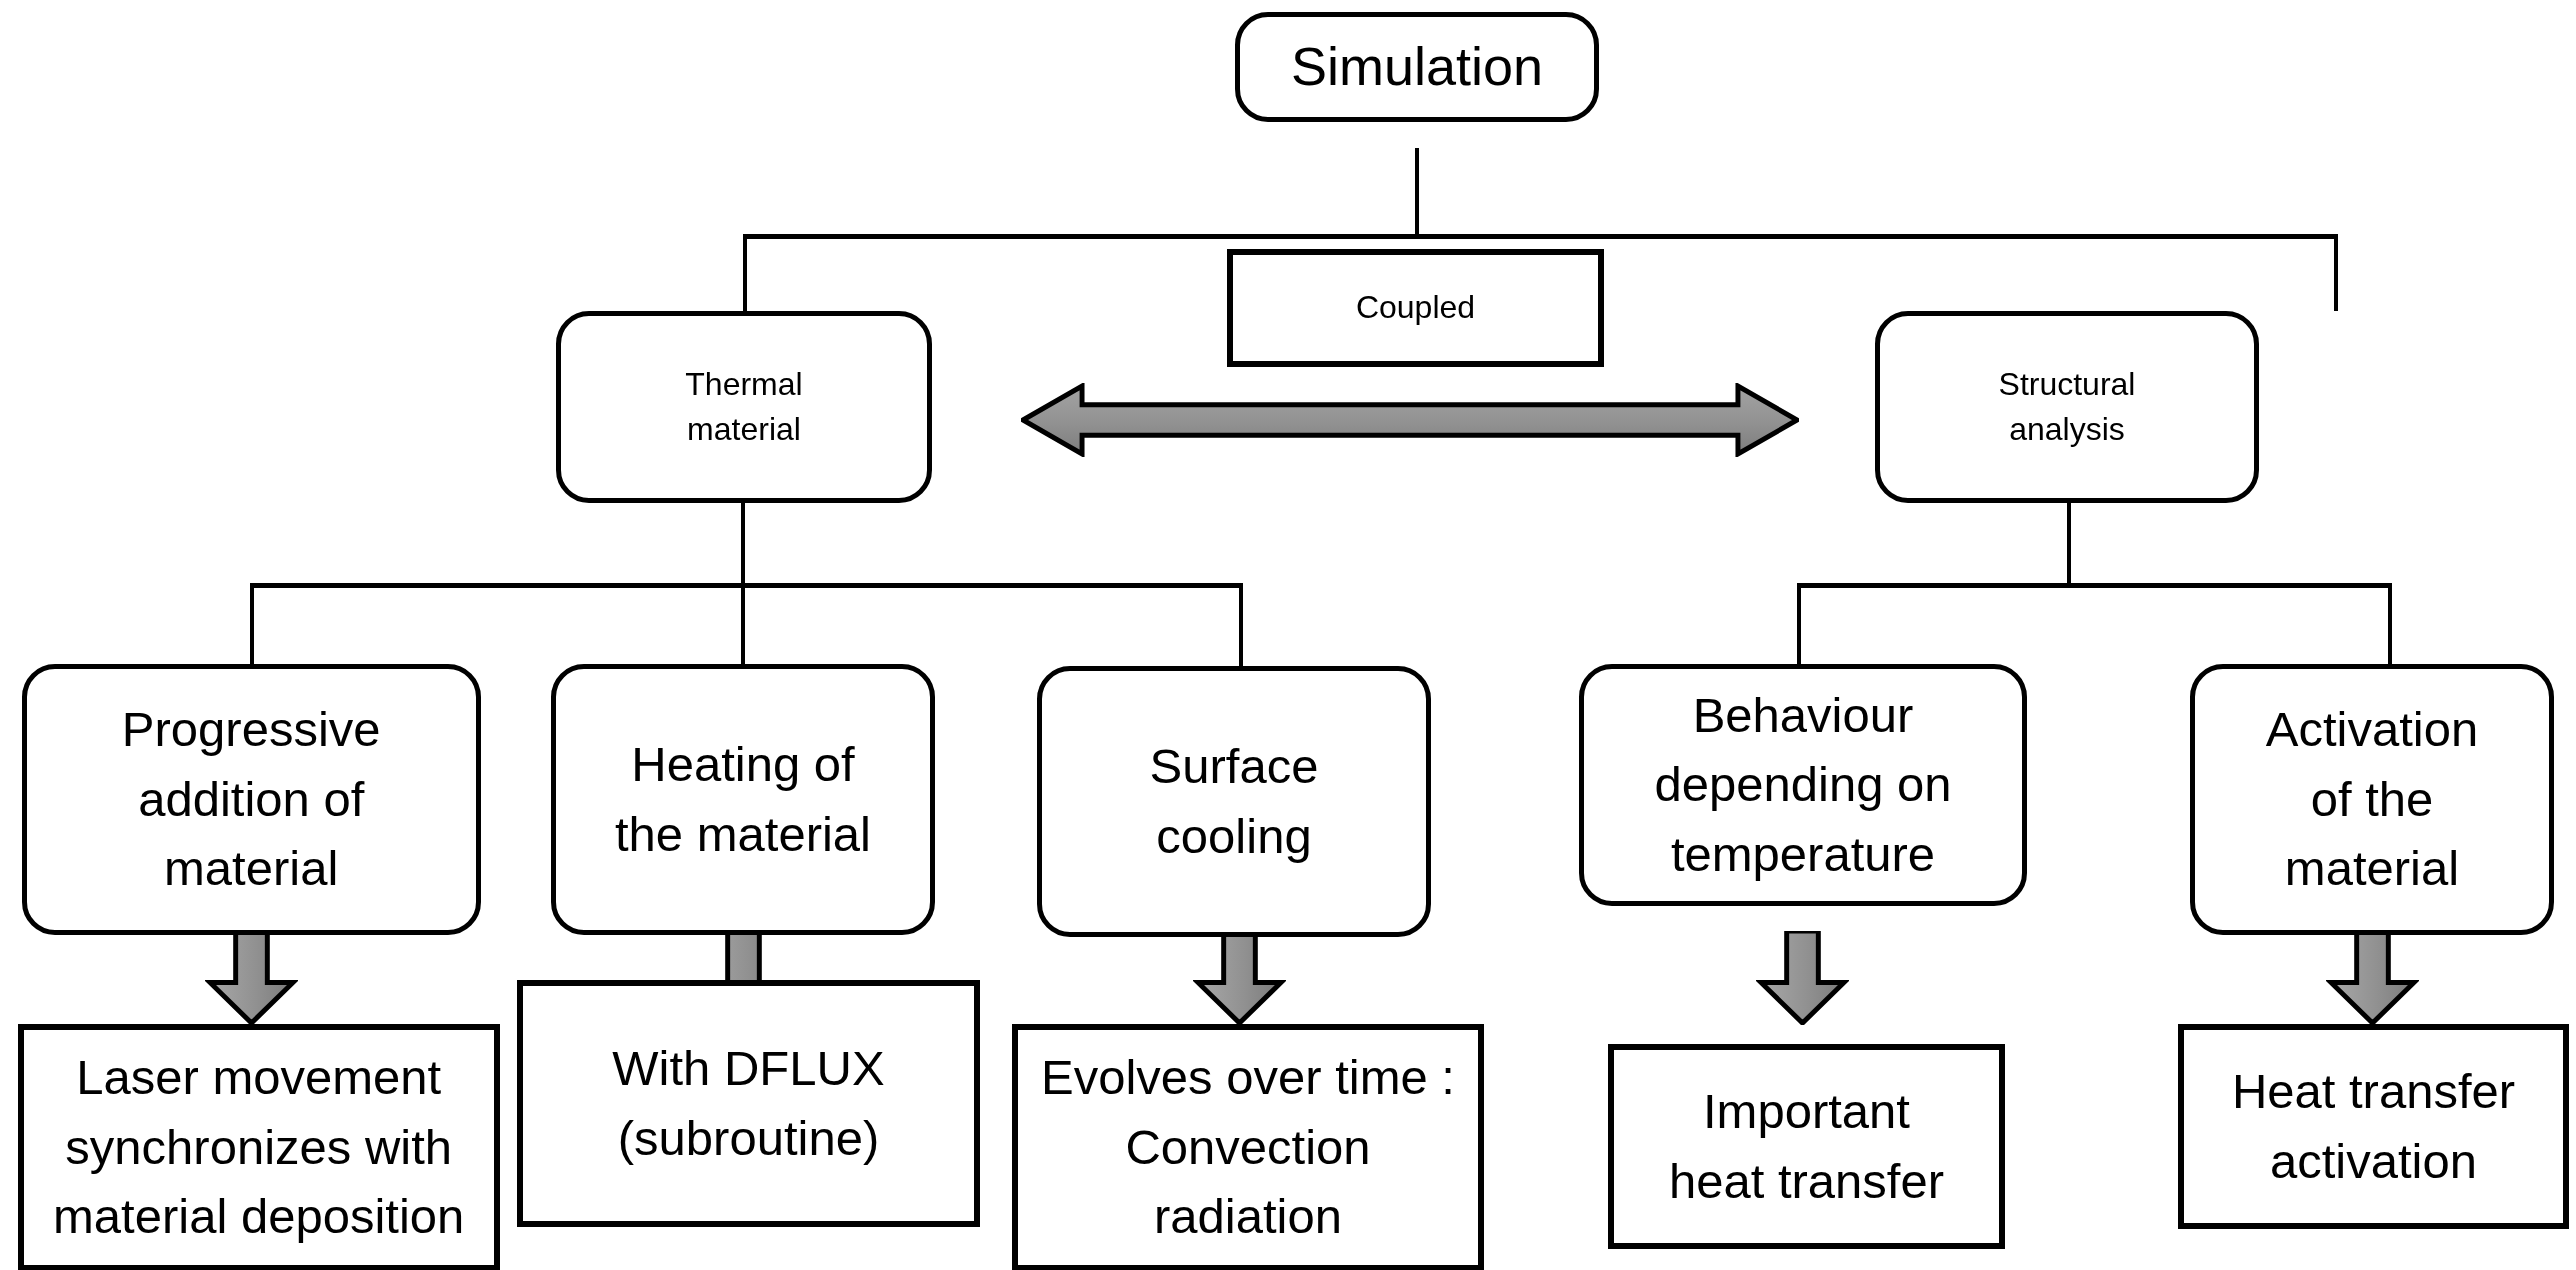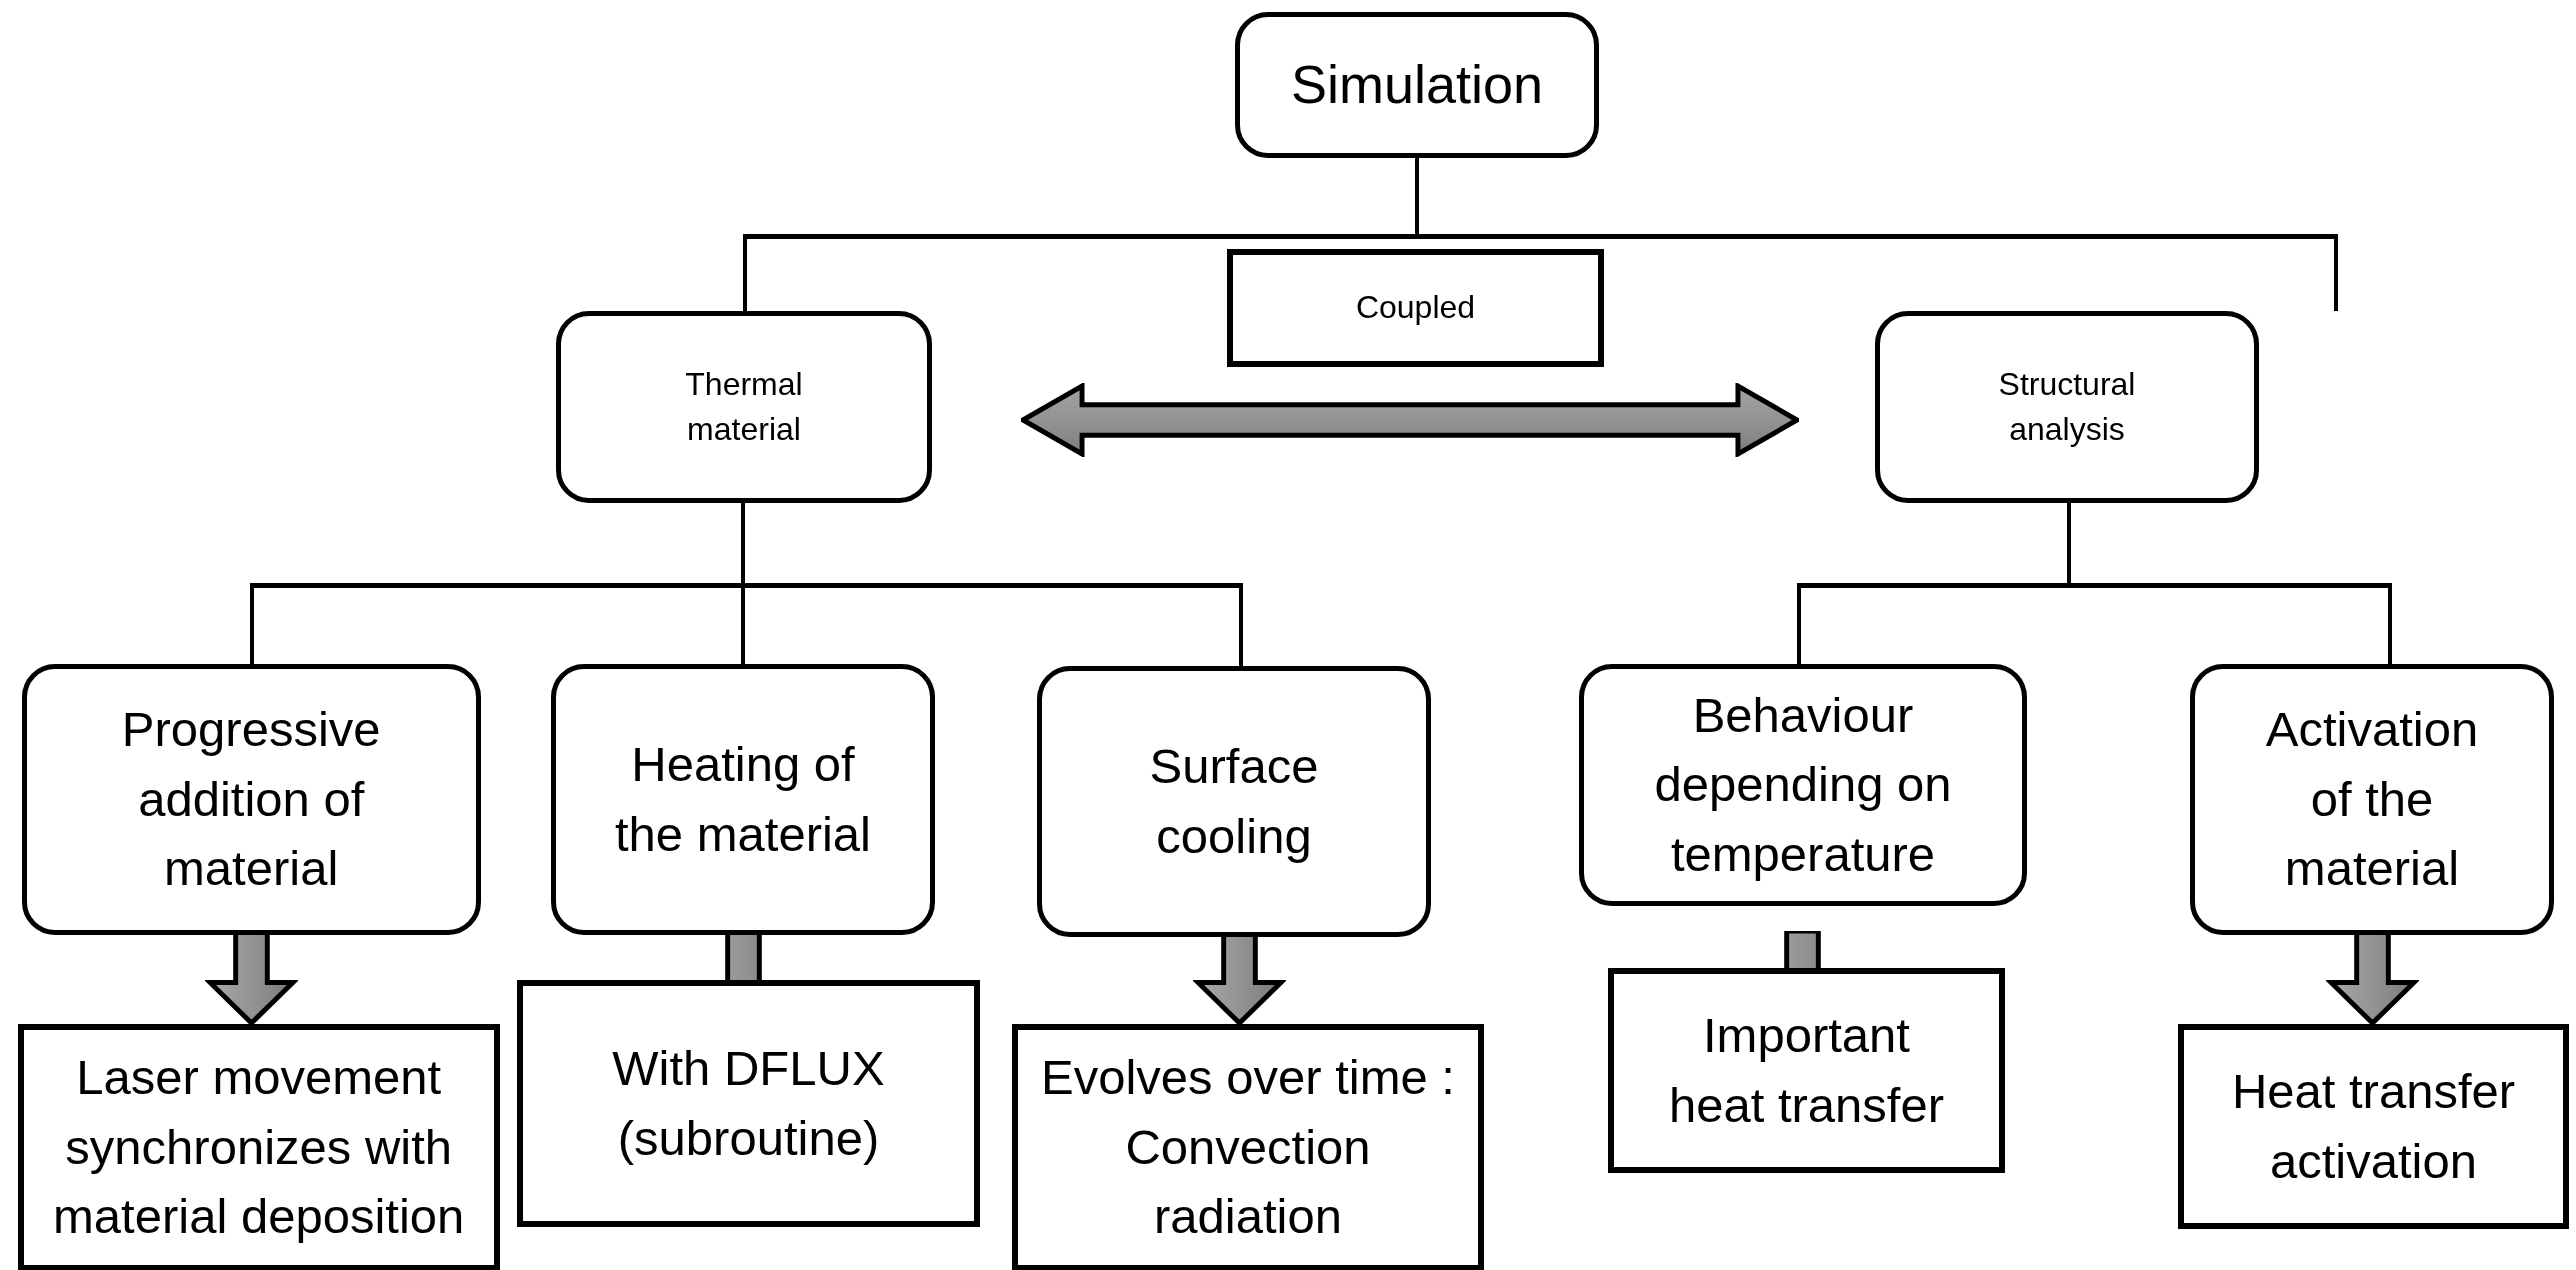--- a/index.html
+++ b/index.html
@@ -77,21 +77,21 @@
   <div class="line h" style="left:250px; top:583px; width:992px;"></div>
   <div class="line v" style="left:250px; top:583px; height:89px;"></div>
   <div class="line v" style="left:741px; top:583px; height:89px;"></div>
   <div class="line v" style="left:1239px; top:583px; height:89px;"></div>
 
   <div class="line v" style="left:2067px; top:500px; height:86px;"></div>
   <div class="line h" style="left:1797px; top:583px; width:595px;"></div>
   <div class="line v" style="left:1797px; top:583px; height:89px;"></div>
   <div class="line v" style="left:2388px; top:583px; height:89px;"></div>
 
-  <div class="node rounded" style="left:1235px; top:11.8px; width:364px; height:146px;">
+  <div class="node rounded" style="left:1235px; top:11.8px; width:364px; height:110px;">
     <span class="label t-lg">Simulation</span>
   </div>
 
   <div class="node sharp" style="left:1227px; top:249px; width:377px; height:118px;">
     <span class="label t-md">Coupled</span>
   </div>
 
   <div class="node rounded" style="left:556px; top:311px; width:376px; height:192px;">
     <span class="label t-md">Thermal
 material</span>
@@ -190,21 +190,21 @@
     <span class="label t-sm">With DFLUX
 (subroutine)</span>
   </div>
 
   <div class="node sharp" style="left:1012px; top:1024px; width:472px; height:247px;">
     <span class="label t-sm">Evolves over time :
 Convection
 radiation</span>
   </div>
 
-  <div class="node sharp" style="left:1608px; top:968px; width:397px; height:205px;">
+  <div class="node sharp" style="left:1608px; top:1044px; width:397px; height:205px;">
     <span class="label t-sm">Important
 heat transfer</span>
   </div>
 
   <div class="node sharp" style="left:2178px; top:1024px; width:391px; height:205px;">
     <span class="label t-sm">Heat transfer
 activation</span>
   </div>
 
 </div>

